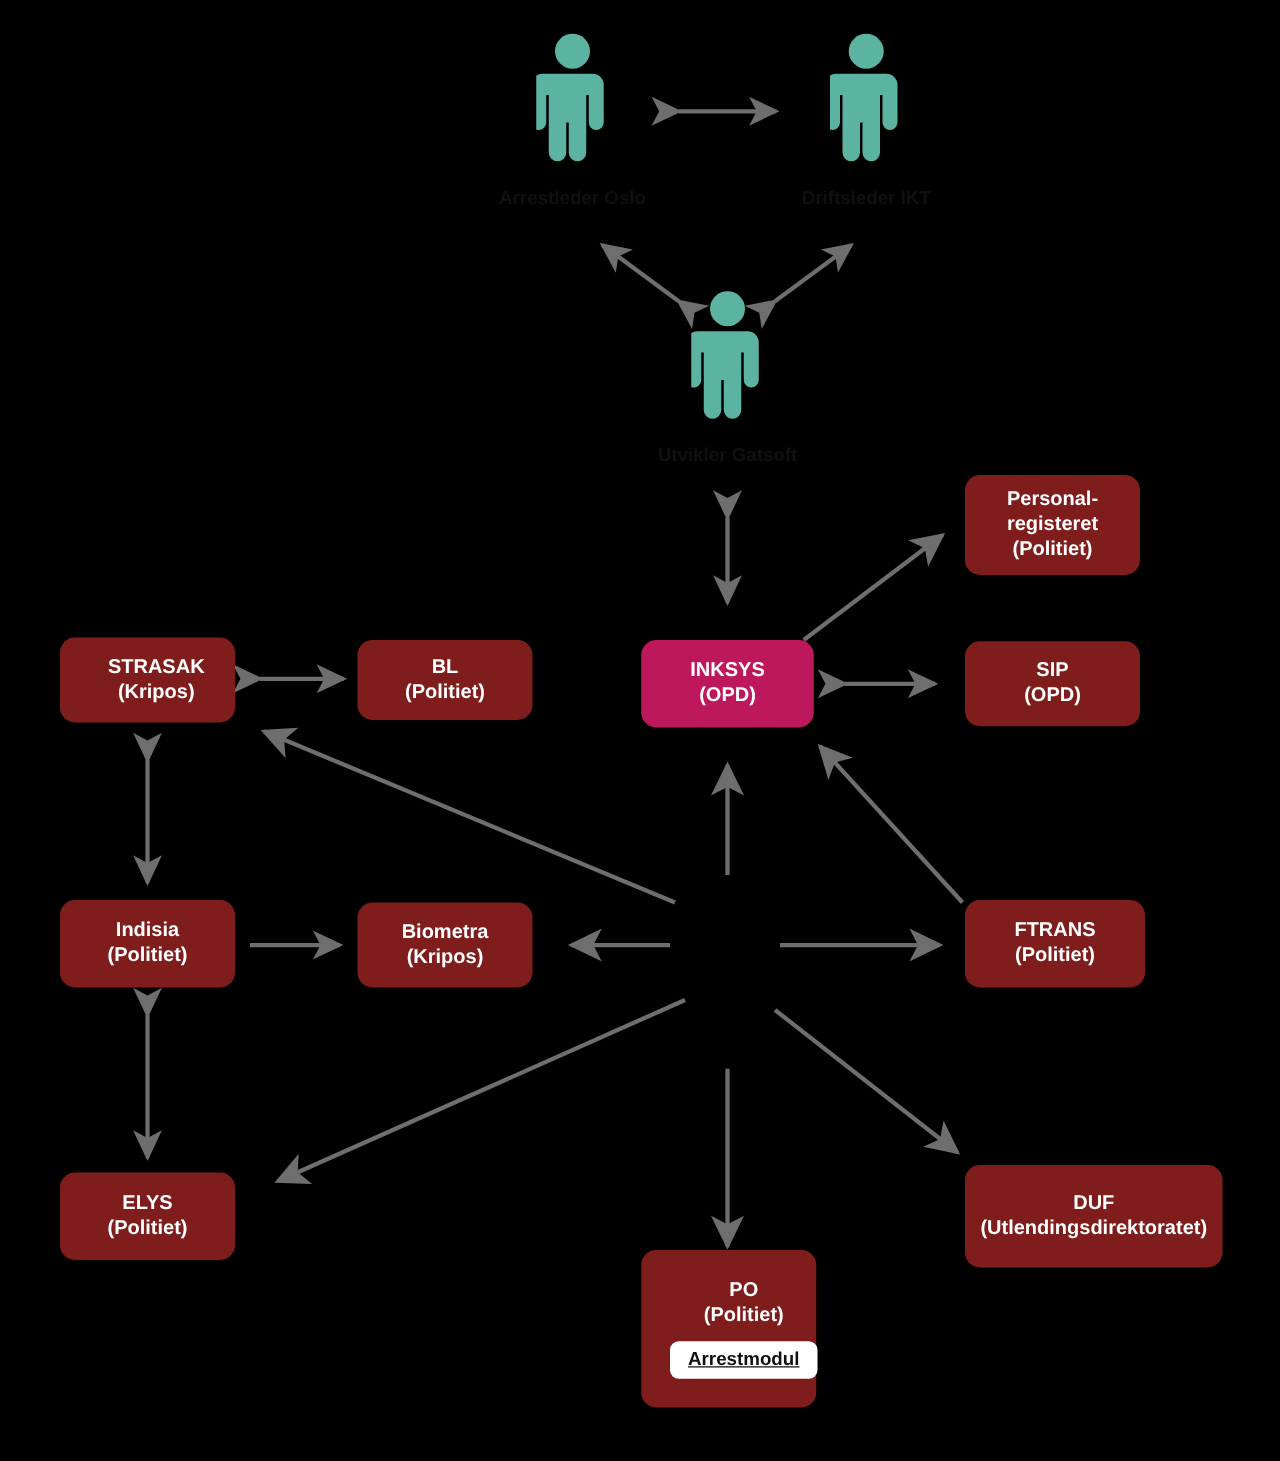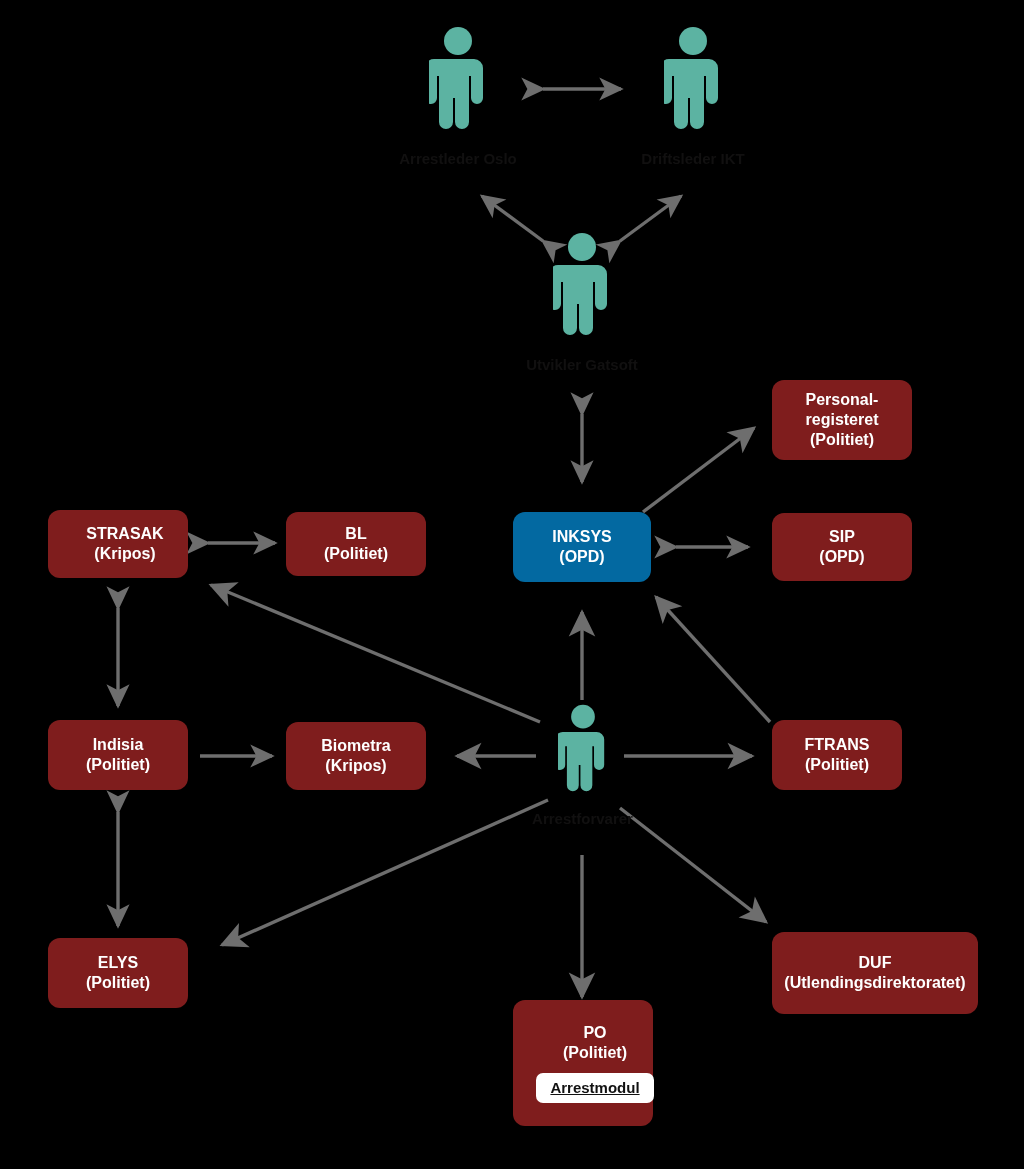--- a/index.html
+++ b/index.html
@@ -5,21 +5,21 @@
   html,body{margin:0;padding:0;background:#000;}
   body{width:1024px;height:1169px;position:relative;overflow:hidden;
        font-family:"Liberation Sans","DejaVu Sans",sans-serif;}
   #stage{position:absolute;inset:0;width:1024px;height:1169px;}
   svg#wires{position:absolute;left:0;top:0;width:1024px;height:1169px;}
 
   .node{position:absolute;box-sizing:border-box;border-radius:12px;
         display:flex;flex-direction:column;align-items:center;justify-content:center;
         text-align:center;color:#fff;font-weight:bold;font-size:16px;line-height:1.25;
         background:#7f1d1d;}
-  .node.dark{background:#0369a1;}
+  .node.dark{background:#be185d;}
   .node .ln{display:block;white-space:nowrap;}
   .submodule{margin-top:10px;background:#ffffff;color:#111;border-radius:7px;
              padding:6px 14px;font-size:15px;font-weight:bold;white-space:nowrap;text-decoration:underline;}
 
   .person{position:absolute;display:flex;flex-direction:column;align-items:center;}
   .person .fig{display:block;}
   .person .plabel{margin-top:6px;color:#111010;font-size:15px;font-weight:bold;
                   line-height:1.25;text-align:center;white-space:nowrap;}
 </style>
 </head>
@@ -102,29 +102,20 @@
     <svg class="fig" width="58" height="118" viewBox="0 0 58 118">
       <circle cx="29" cy="15" r="14" fill="#5cb3a2"></circle>
       <path d="M13,33 h32 a9,9 0 0 1 9,9 v30 a6,6 0 0 1 -12,0 v-22 h-2 v46 a7,7 0 0 1 -14,0 v-24 h-2 v24 a7,7 0 0 1 -14,0 v-46 h-2 v22 a6,6 0 0 1 -12,0 v-30 a9,9 0 0 1 9,-9 z" fill="#5cb3a2"></path>
     </svg>
     <div class="plabel">
       <span class="ln">Utvikler</span>
       <span class="ln">Gatsoft</span>
     </div>
   </div>
 
-  <div class="person" style="left:540px;top:704px;width:85px;">
-    <svg class="fig" width="50" height="100" viewBox="0 0 58 118">
-      <circle cx="29" cy="15" r="14" fill="#5cb3a2"></circle>
-      <path d="M13,33 h32 a9,9 0 0 1 9,9 v30 a6,6 0 0 1 -12,0 v-22 h-2 v46 a7,7 0 0 1 -14,0 v-24 h-2 v24 a7,7 0 0 1 -14,0 v-46 h-2 v22 a6,6 0 0 1 -12,0 v-30 a9,9 0 0 1 9,-9 z" fill="#5cb3a2"></path>
-    </svg>
-    <div class="plabel">
-      <span class="ln">Arrestforvarer</span>
-    </div>
-  </div>
 
   <div class="node" style="left:772px;top:380px;width:140px;height:80px;">
     <span class="ln">Personal-</span>
     <span class="ln">registeret</span>
     <span class="ln">(Politiet)</span>
   </div>
 
   <div class="node" style="left:772px;top:513px;width:140px;height:68px;">
     <span class="ln">SIP</span>
     <span class="ln">(OPD)</span>
@@ -148,21 +139,21 @@
   <div class="node" style="left:48px;top:720px;width:140px;height:70px;">
     <span class="ln">Indisia</span>
     <span class="ln">(Politiet)</span>
   </div>
 
   <div class="node" style="left:286px;top:722px;width:140px;height:68px;">
     <span class="ln">Biometra</span>
     <span class="ln">(Kripos)</span>
   </div>
 
-  <div class="node" style="left:772px;top:720px;width:130px;height:70px;">
+  <div class="node" style="left:772px;top:720px;width:144px;height:70px;">
     <span class="ln">FTRANS</span>
     <span class="ln">(Politiet)</span>
   </div>
 
   <div class="node" style="left:48px;top:938px;width:140px;height:70px;">
     <span class="ln">ELYS</span>
     <span class="ln">(Politiet)</span>
   </div>
 
   <div class="node" style="left:772px;top:932px;width:206px;height:82px;">

